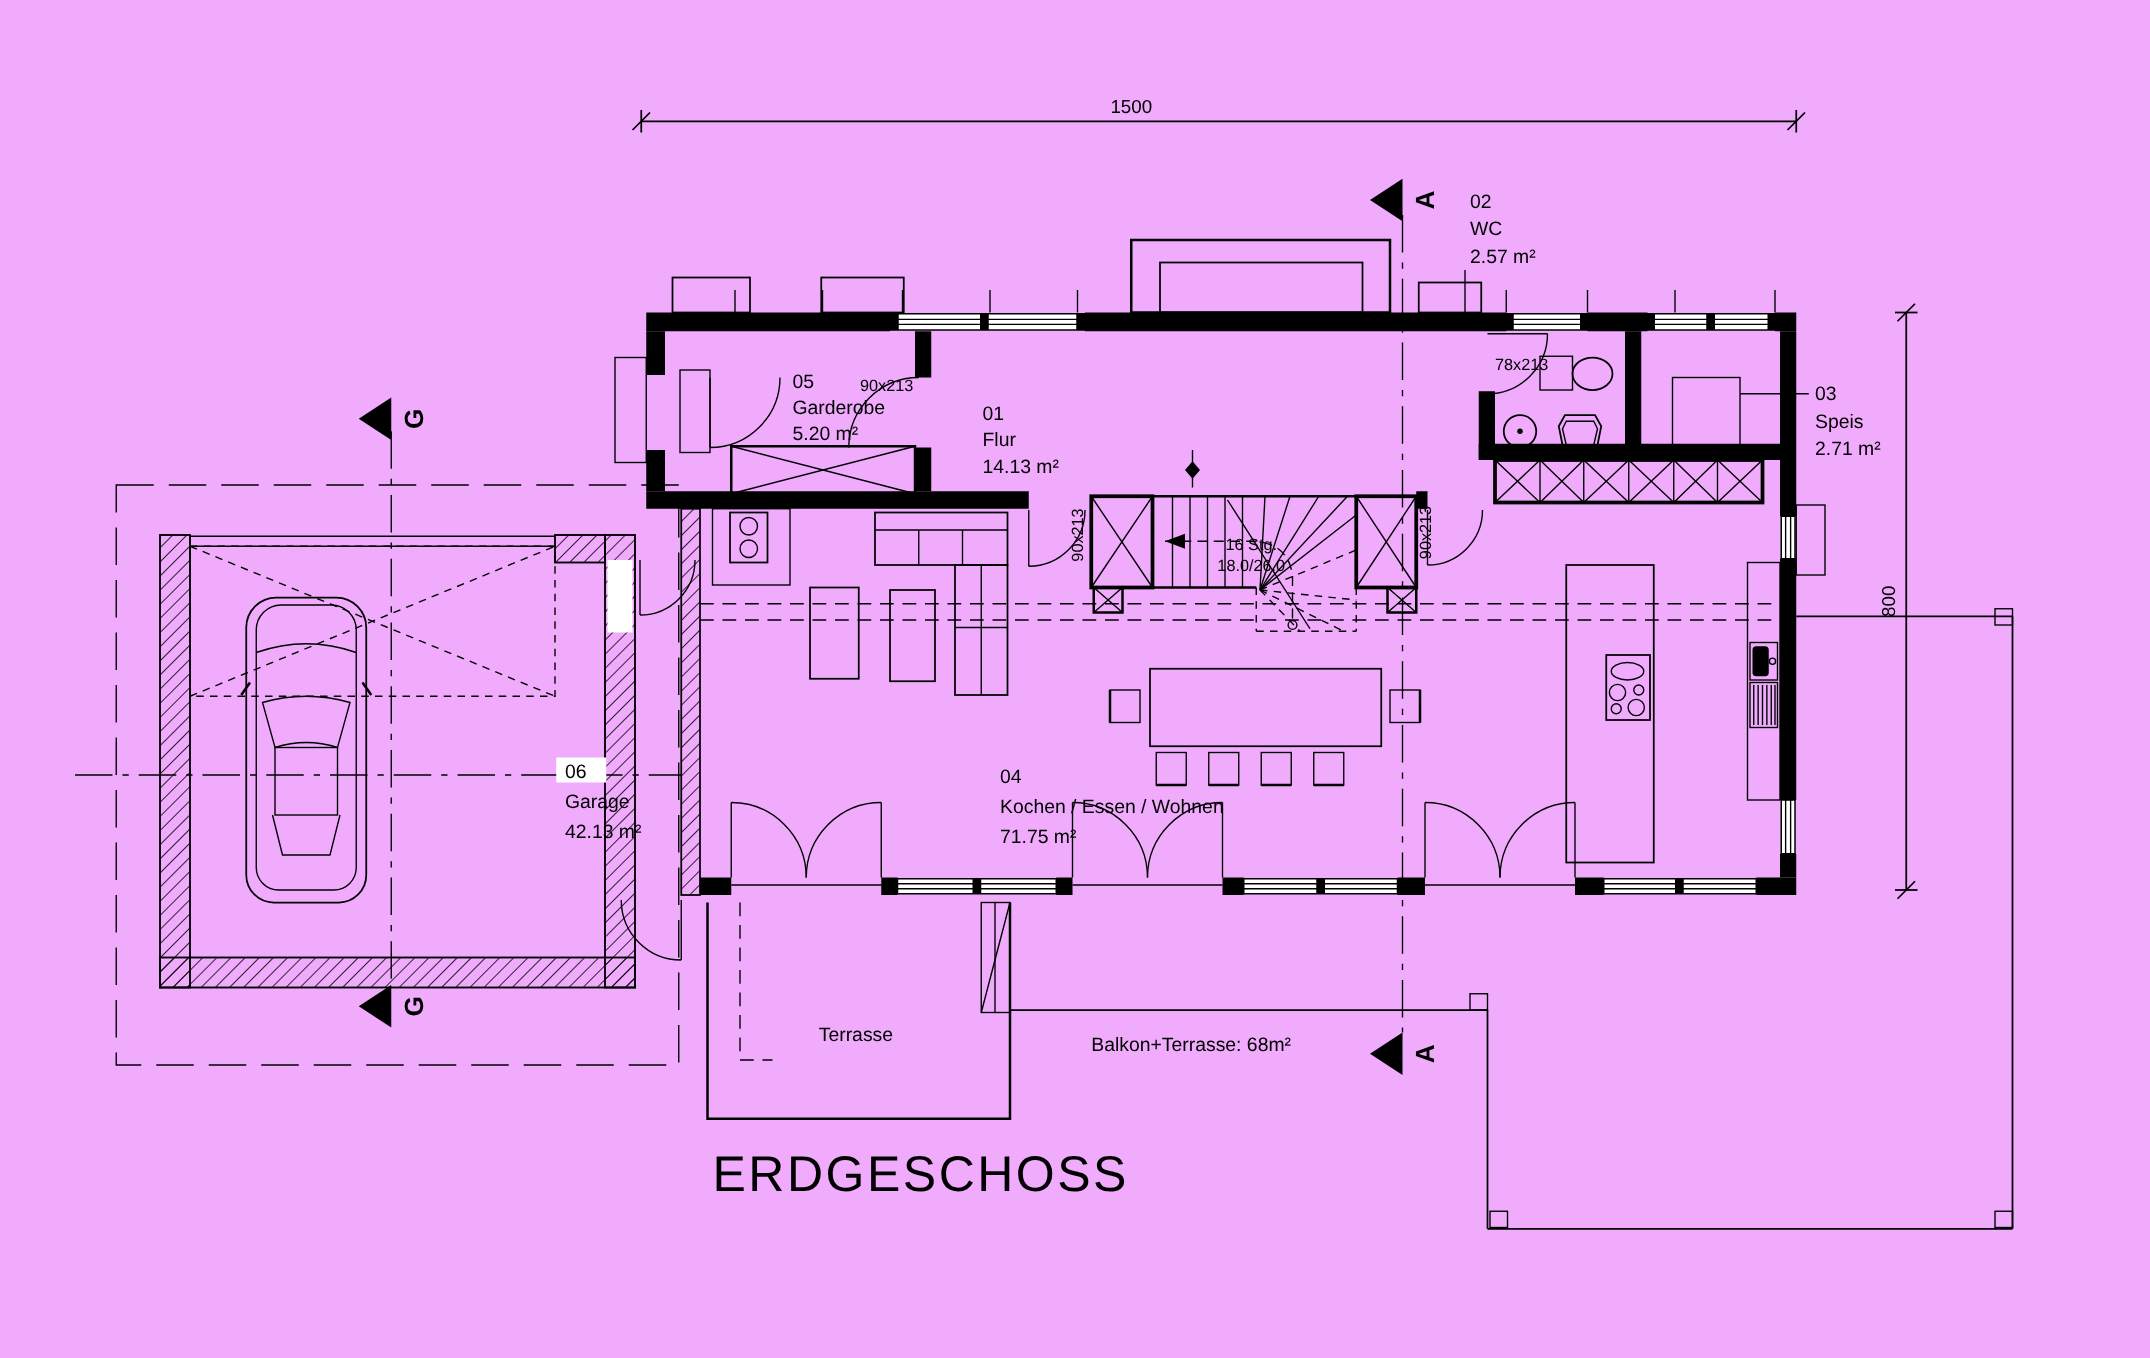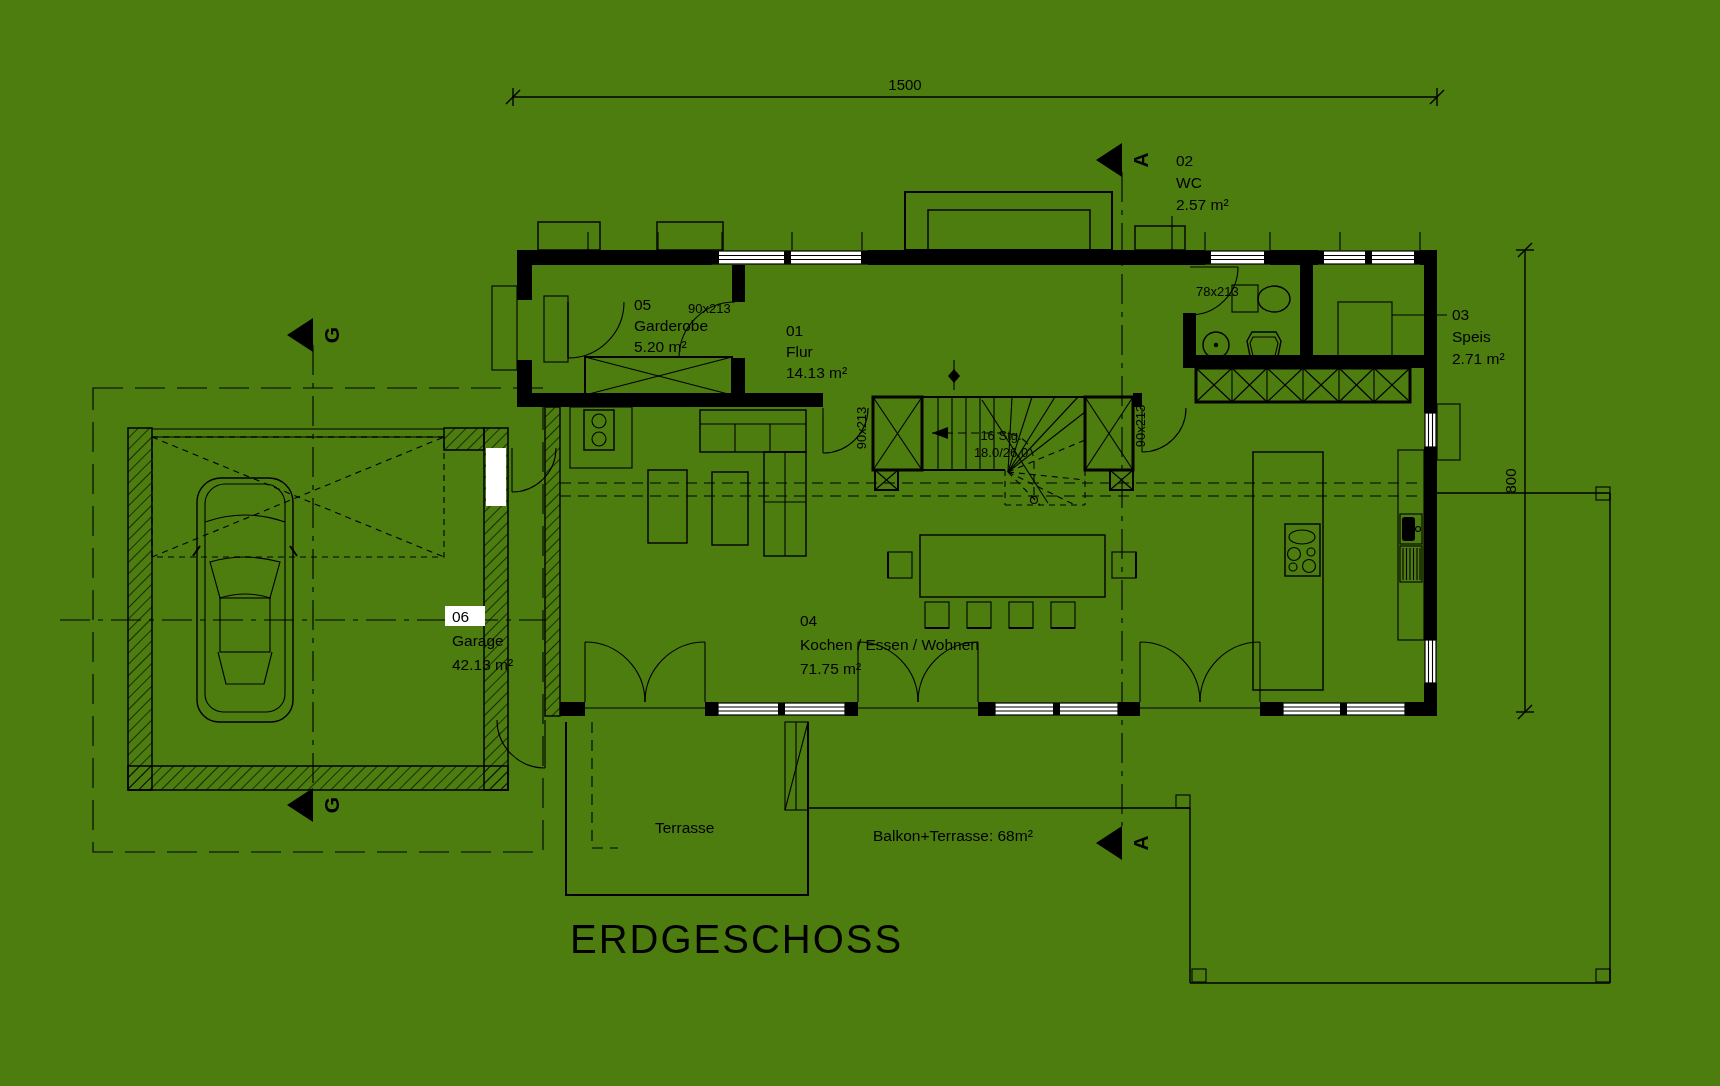--- a/index.html
+++ b/index.html
@@ -1,16 +1,16 @@
 <!DOCTYPE html>
 <html><head>
 <meta charset="utf-8">
 <style>
   html,body{margin:0;padding:0;background:#ffffff;}
-  .sheet{position:relative;width:1720px;height:1086px;background:#4d7c0f;font-family:"Liberation Sans",sans-serif;}
+  .sheet{position:relative;width:1720px;height:1086px;background:#f0abfc;font-family:"Liberation Sans",sans-serif;}
   svg{display:block;}
   svg text{fill:#000;font-family:"Liberation Sans",sans-serif;}
   .ln{stroke:#000;fill:none;stroke-width:1.4;}
   .thin{stroke:#000;fill:none;stroke-width:1.1;}
   .ln2{stroke:#000;fill:none;stroke-width:2;}
   .ln3{stroke:#000;fill:none;stroke-width:3;}
   .wall{fill:#000;stroke:none;}
   .ws{fill:#fff;stroke:#000;stroke-width:1.2;}
   .dsh{stroke-dasharray:11 7;}
   .dshs{stroke-dasharray:6 5;}

